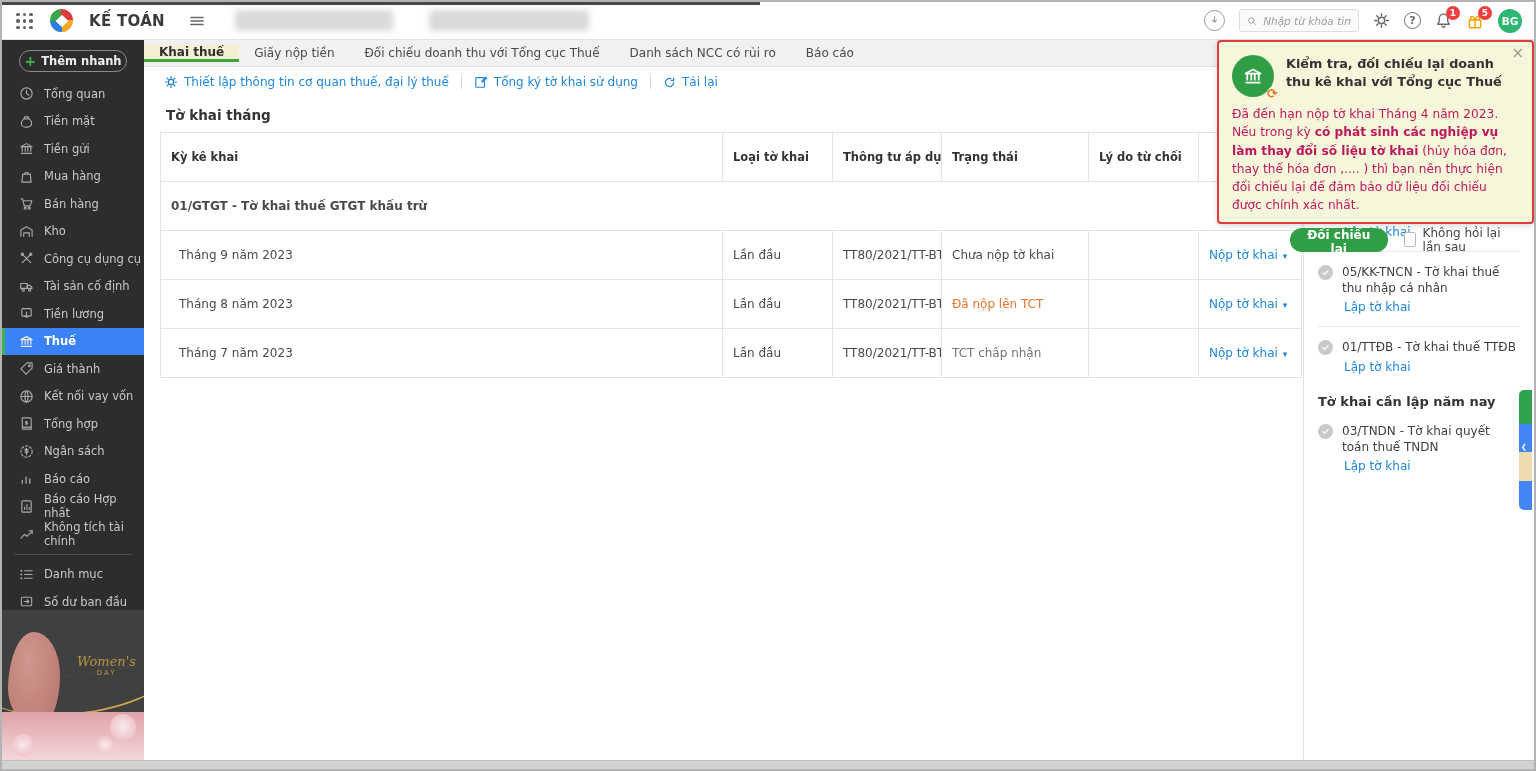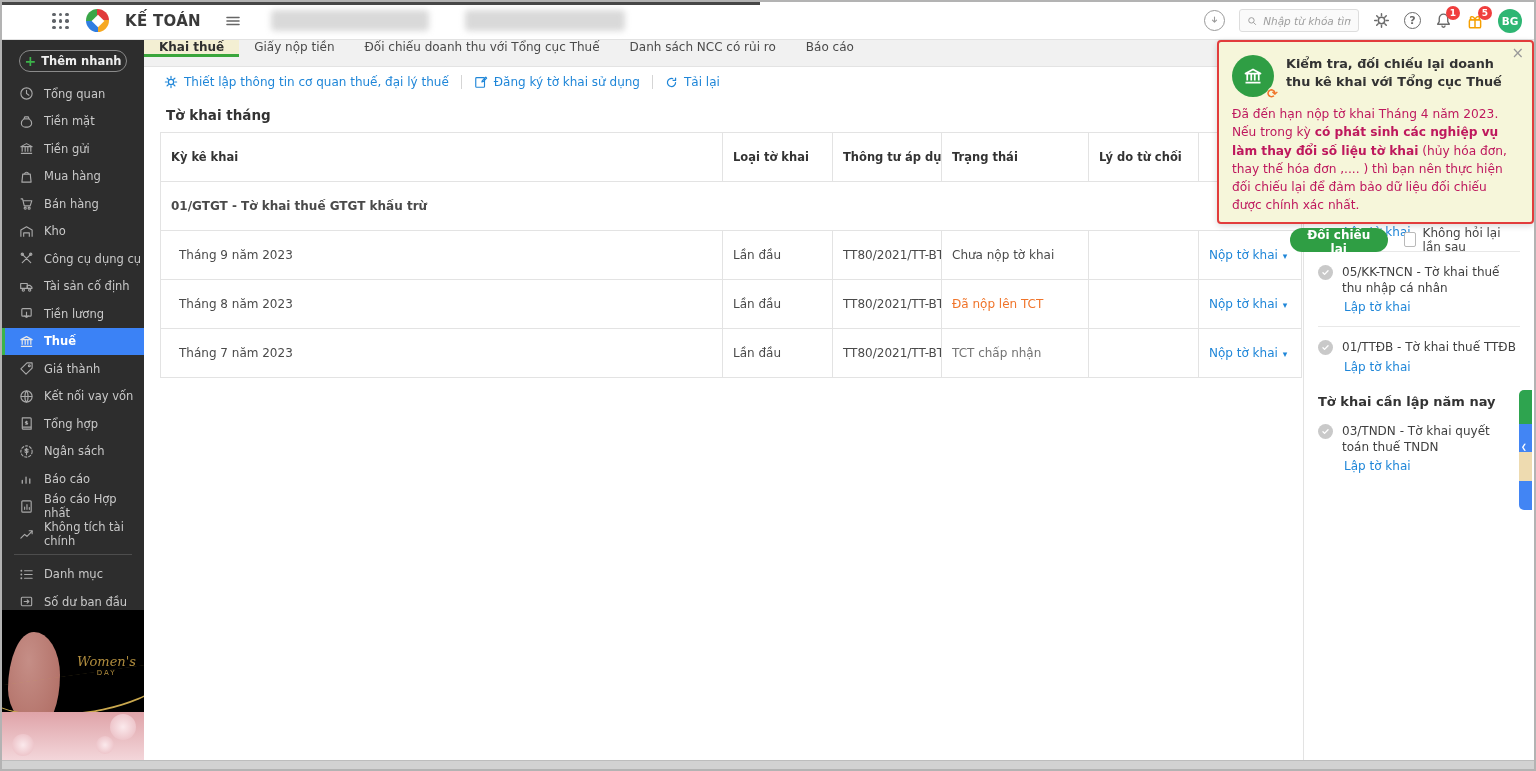--- a/index.html
+++ b/index.html
@@ -2,21 +2,21 @@
 <html><head>
 <meta charset="utf-8">
 <style>
   * { margin:0; padding:0; box-sizing:border-box; }
   html,body { width:1536px; height:771px; font-family:"DejaVu Sans","Liberation Sans",sans-serif; background:#e9e9e9; }
   .frame { position:relative; width:1536px; height:771px; background:#fff; border:2px solid #b3b3b3; overflow:hidden; }
   .top-dark-strip { position:absolute; left:0; top:0; width:758px; height:3px; background:#474747; z-index:30; }
 
   
   .topbar { position:absolute; left:0; top:0; width:100%; height:38px; background:#fff; border-bottom:1px solid #e2e2e2; display:flex; align-items:center; z-index:20; }
-  .tb-left { display:flex; align-items:center; gap:16px; padding-left:12px;margin-left:36px; }
+  .tb-left { display:flex; align-items:center; gap:16px; padding-left:12px; }
   .grid-ico { width:20px; height:20px; display:grid; grid-template-columns:repeat(3,1fr); gap:3px; padding:2px; cursor:pointer; }
   .grid-ico i { width:3.5px; height:3.5px; border-radius:50%; background:#5f6368; }
   .logo { width:23px; height:23px; border-radius:50%; position:relative;
           background:conic-gradient(#e0393b 0 25%, #f6a821 25% 50%, #2f7de1 50% 75%, #3aa648 75% 100%); }
   .logo:after { content:""; position:absolute; left:50%; top:50%; width:9px; height:9px; background:#fff; transform:translate(-50%,-50%) rotate(45deg); }
   .brand { font-size:15px; font-weight:bold; color:#3a3a3a; letter-spacing:.3px; }
   .hamb { margin-left:8px; color:#666; cursor:pointer; display:flex; }
   .blur-tab { height:21px; border-radius:4px; background:#d9d9d9; filter:blur(3px); }
   .blur1 { width:158px; margin-left:14px; }
   .blur2 { width:160px; margin-left:20px; }
@@ -38,34 +38,34 @@
   .sidebar { width:142px; background:#2d2d2d; position:relative; flex-shrink:0; overflow:hidden; }
   .quick-add { margin:10px auto 4px; width:108px; height:22px; border:1px solid #8a8a8a; border-radius:12px; display:flex; align-items:center; justify-content:center; gap:5px; color:#eee; font-size:11.5px; font-weight:bold; cursor:pointer; }
   .qa-plus { color:#3cb44a; font-size:14px; font-weight:bold; }
   .s-nav { margin-top:8px; }
   .s-item { height:27.5px; display:flex; align-items:center; gap:10px; padding-left:14px; color:#c9c9c9; font-size:11.5px; cursor:pointer; border-left:3px solid transparent; }
   .s-item .s-ico { display:flex; color:#a9a9a9; }
   .s-item.active { background:#3b82f6; border-left:3px solid #3cb44a; color:#fff; font-weight:bold; }
   .s-item.active .s-ico { color:#e8e8e8; }
   .s-div { height:1px; background:#4d4d4d; margin:6px 12px; }
   
-  .banner { position:absolute; left:0; bottom:0; width:142px; height:150px; background:#000000; overflow:hidden; }
+  .banner { position:absolute; left:0; bottom:0; width:142px; height:150px; background:#404040; overflow:hidden; }
   .silhouette { position:absolute; left:6px; top:22px; width:52px; height:95px; background:radial-gradient(ellipse at 40% 30%, #e8a79e, #cc7c71); border-radius:50% 50% 40% 60%/60% 45% 55% 40%; opacity:.85; }
   .gold-wave { position:absolute; left:-20px; bottom:46px; width:200px; height:40px; border-bottom:2.5px solid #caa84e; border-radius:0 0 50% 50%/0 0 100% 100%; transform:rotate(-8deg); }
   .pink-floor { position:absolute; left:0; bottom:0; width:100%; height:48px; background:linear-gradient(180deg,#dfa3a8,#f3d6da); }
   .flower { position:absolute; border-radius:50%; background:radial-gradient(#fbe9ec,#e8b7bd); }
   .f1 { width:26px; height:26px; right:8px; bottom:20px; }
   .f2 { width:18px; height:18px; right:30px; bottom:6px; }
   .f3 { width:22px; height:22px; left:10px; bottom:4px; }
   .banner-txt { position:absolute; right:8px; top:44px; color:#c59d45; font-family:"DejaVu Serif","Liberation Serif",serif; font-style:italic; font-size:13px; text-align:center; opacity:.9; }
   .banner-txt small { display:block; font-size:7px; letter-spacing:2px; font-style:normal; font-family:"DejaVu Sans",sans-serif; }
 
   
   .content { flex:1; display:flex; flex-direction:column; background:#fff; min-width:0; }
-  .tabbar { height:27px; background:#f1f1f1; display:flex; align-items:flex-start; border-bottom:1px solid #e3e3e3; flex-shrink:0; }
+  .tabbar { height:27px; background:#f1f1f1; display:flex; align-items:center; border-bottom:1px solid #e3e3e3; flex-shrink:0; }
   .tab { display:flex; align-items:center; padding:0 15px; font-size:12px; color:#4a4a4a; cursor:pointer; }
   .tab.active { background:#f3efd3; border-bottom:3px solid #3aa63c; font-weight:bold; color:#2f2f2f; }
   .content-row { flex:1; display:flex; min-height:0; }
   .main { flex:1; min-width:0; }
   .toolbar { height:30px; display:flex; align-items:center; padding-left:20px; font-size:12px; }
   .tool-link { display:flex; align-items:center; gap:6px; color:#1f86d8; cursor:pointer; }
   .tool-sep { width:1px; height:14px; background:#d5d5d5; margin:0 12px; }
   .section-title { font-size:13.5px; font-weight:bold; color:#333; margin:10px 0 9px 22px; }
   table.decl { border-collapse:collapse; margin-left:16px; width:1141px; table-layout:fixed; font-size:12px; }
   table.decl th, table.decl td { border:1px solid #e3e3e3; padding:17px 10px; text-align:left; height:23px; overflow:hidden; white-space:nowrap; }
@@ -392,21 +392,21 @@
                   <path d="M8 1.6v2M8 12.4v2M1.6 8h2M12.4 8h2M3.5 3.5l1.4 1.4M11.1 11.1l1.4 1.4M12.5 3.5l-1.4 1.4M4.9 11.1l-1.4 1.4"></path>
                 </svg>
               <span>Thiết lập thông tin cơ quan thuế, đại lý thuế</span>
             </span>
             <span class="tool-sep"></span>
             <span class="tool-link">
               <svg width="14" height="14" viewBox="0 0 16 16" fill="none" stroke="#1f86d8" stroke-width="1.3" stroke-linejoin="round">
                   <rect x="2" y="3" width="10" height="11" rx="1"></rect>
                   <path d="M9.5 6.5L13.5 2.5l1 1-4 4-1.5.5z"></path>
                 </svg>
-              <span>Đăng ký tờ khai sử dụng</span>
+              <span>Tổng ký tờ khai sử dụng</span>
             </span>
             <span class="tool-sep"></span>
             <span class="tool-link">
               <svg width="13" height="13" viewBox="0 0 16 16" fill="none" stroke="#1f86d8" stroke-width="1.5" stroke-linecap="round" stroke-linejoin="round">
                   <path d="M13 8A5 5 0 1 1 9.5 3.2"></path>
                   <path d="M13 2.5v3h-3"></path>
                 </svg>
               <span>Tải lại</span>
             </span>
           </div>

